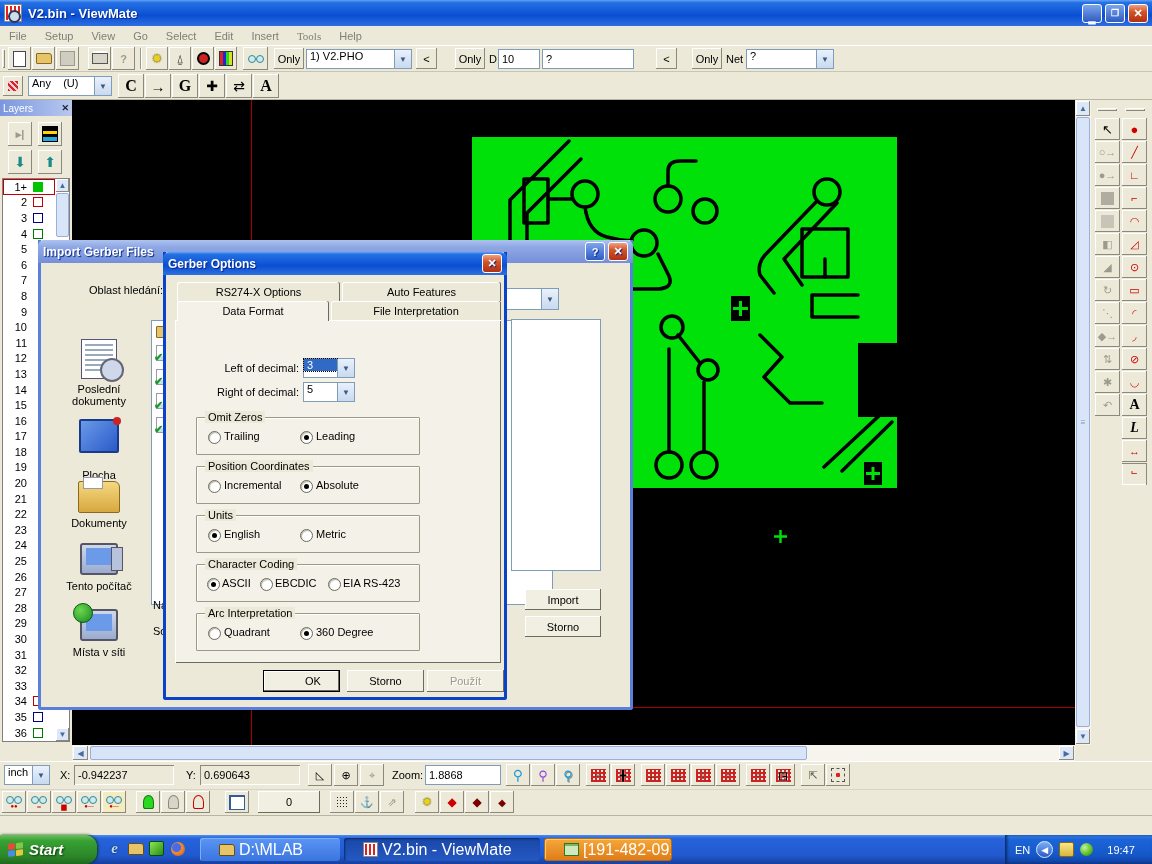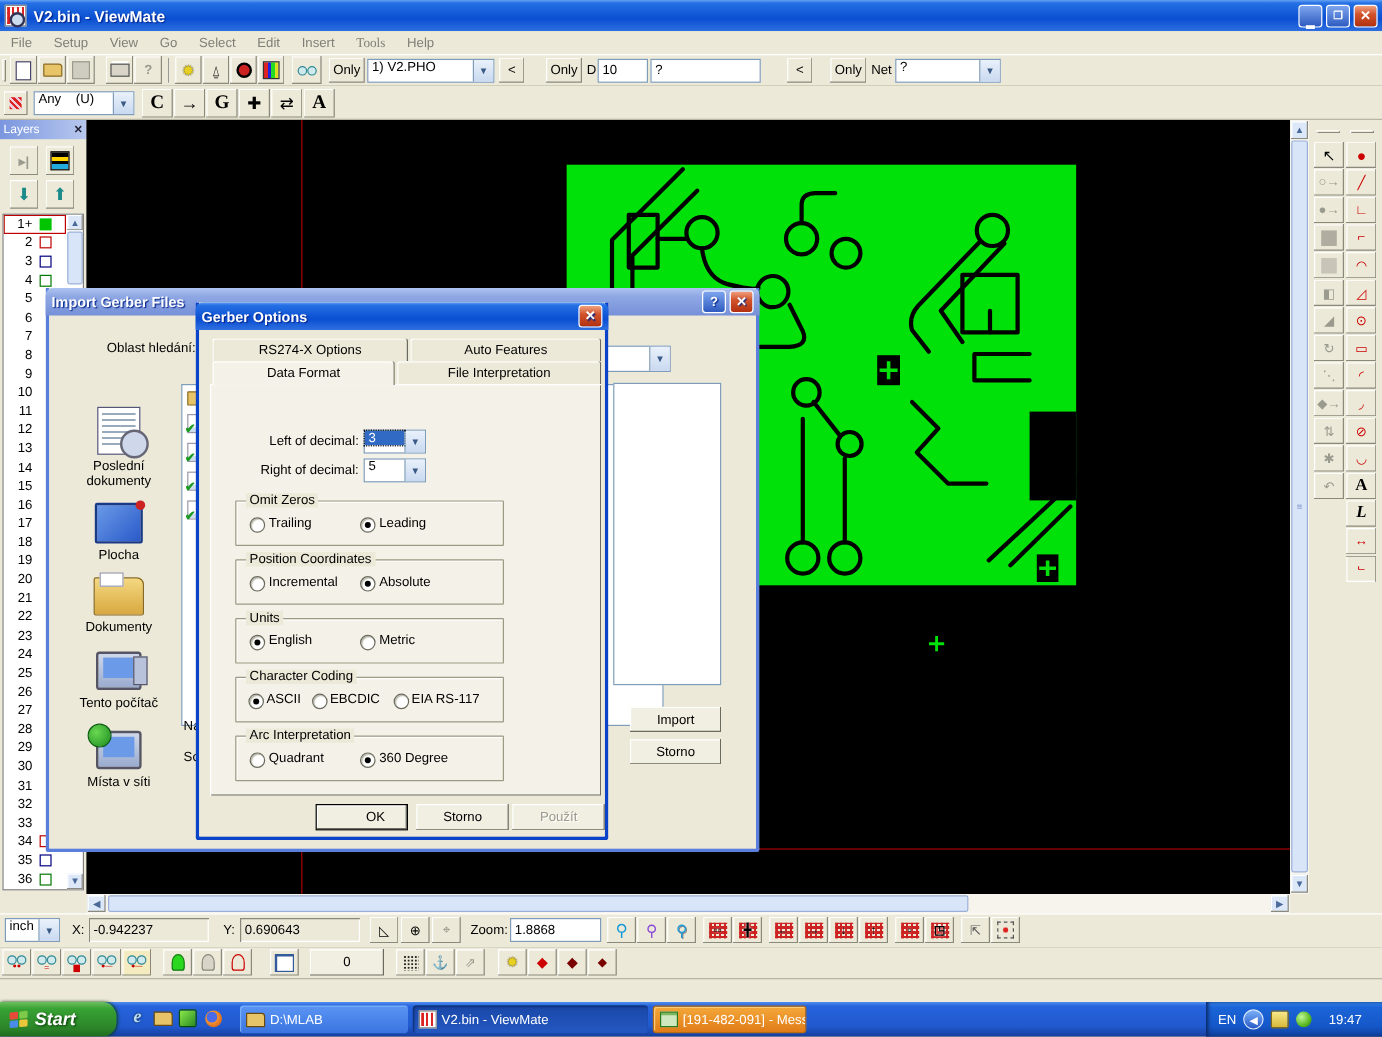--- a/index.html
+++ b/index.html
@@ -47,22 +47,22 @@
   
   .scrollbtn{background:#ECE9D8;box-shadow:inset -1px -1px 0 #8a897c, inset 1px 1px 0 #fff;
     display:flex;align-items:center;justify-content:center;font-size:8px;color:#4a6a9a;}
   .track{background:#F6F4EC;}
   .thumb{background:#D8E4F8;border:1px solid #9ab0d8;border-radius:2px;box-sizing:border-box;}
   
   .lrow{display:flex;align-items:center;height:15.6px;padding-left:2px;box-sizing:border-box;}
   .lnum{width:22px;text-align:right;font-size:11px;}
   .lsw{width:10px;height:10px;margin-left:6px;border:1px solid transparent;box-sizing:border-box;}
   
-  .task{height:23px;border-radius:3px;display:flex;align-items:center;color:#fff;padding:0 5px;gap:4px;
-    font-size:11px;white-space:nowrap;overflow:hidden;box-sizing:border-box;}
+  .task{height:23px;border-radius:3px;display:flex;align-items:center;color:#fff;padding:0 19px;gap:4px;
+    font-size:16px;white-space:nowrap;overflow:hidden;box-sizing:border-box;}
   .glasses{position:relative;width:16px;height:8px;}
   .glasses::before,.glasses::after{content:"";position:absolute;top:0;width:6px;height:6px;border:1px solid #2e8a96;border-radius:50%;background:#cfe9ec;}
   .glasses::before{left:0;} .glasses::after{right:0;}
   .lamp{width:9px;height:12px;border-radius:50% 50% 20% 20%;}
   .redgrid{width:15px;height:13px;background:
     repeating-linear-gradient(90deg,#cc2222 0 2px,transparent 2px 4px),
     repeating-linear-gradient(0deg,#cc2222 0 2px,transparent 2px 4px);position:relative;}
   .redgrid span{position:absolute;inset:0;display:flex;align-items:center;justify-content:center;
     color:#000;font-size:10px;font-weight:bold;text-shadow:0 0 2px #fff;}
   .qlicon{width:17px;height:17px;border-radius:2px;display:flex;align-items:center;justify-content:center;}
@@ -565,21 +565,21 @@
           <div style="width:34px;height:38px;margin:0 auto;background:#fff;border:1px solid #557;position:relative;">
             <span style="position:absolute;inset:4px 3px;background:repeating-linear-gradient(#9ab 0 2px,transparent 2px 5px);"></span>
             <span style="position:absolute;right:-8px;bottom:-4px;width:20px;height:20px;border-radius:50%;background:#cfd8ea;border:2px solid #667;"></span>
           </div>
           <div style="margin-top:4px;line-height:12px;">Poslední dokumenty</div>
         </div>
         <div class="abs" style="left:0;top:98px;width:96px;text-align:center;">
           <div style="width:36px;height:30px;margin:0 auto;background:linear-gradient(135deg,#6a9ae8,#2a5ac8);border:2px solid #1a3a88;border-radius:2px;position:relative;">
             <span style="position:absolute;right:-4px;top:-4px;width:8px;height:8px;border-radius:50%;background:#c22;"></span>
           </div>
-          <div style="margin-top:4px;">Plocha</div>
+          <div style="margin-top:16px;">Plocha</div>
         </div>
         <div class="abs" style="left:0;top:160px;width:96px;text-align:center;">
           <div style="width:40px;height:30px;margin:0 auto;background:linear-gradient(#F4D880,#D8A840);border:1px solid #8a6a20;border-radius:2px 6px 2px 2px;position:relative;">
             <span style="position:absolute;left:4px;top:-5px;width:18px;height:10px;background:#fff;border:1px solid #99a;"></span>
           </div>
           <div style="margin-top:4px;">Dokumenty</div>
         </div>
         <div class="abs" style="left:0;top:222px;width:96px;text-align:center;">
           <div style="width:34px;height:28px;margin:0 auto;background:linear-gradient(#cfd8ea,#9aabcf);border:2px solid #556;border-radius:3px;position:relative;">
             <span style="position:absolute;inset:3px 4px 8px 4px;background:#6a9ae8;"></span>
@@ -676,21 +676,21 @@
           <span class="rlabel" style="left:119px;top:12px;">Metric</span>
         </div>
 
         <div class="groupbox" style="left:21px;top:244px;width:222px;height:36px;">
           <span class="gtitle">Character Coding</span>
           <span class="radio checked" style="left:10px;top:13px;"></span>
           <span class="rlabel" style="left:25px;top:12px;">ASCII</span>
           <span class="radio" style="left:63px;top:13px;"></span>
           <span class="rlabel" style="left:78px;top:12px;">EBCDIC</span>
           <span class="radio" style="left:131px;top:13px;"></span>
-          <span class="rlabel" style="left:146px;top:12px;">EIA RS-117</span>
+          <span class="rlabel" style="left:146px;top:12px;">EIA RS-423</span>
         </div>
 
         <div class="groupbox" style="left:21px;top:293px;width:222px;height:36px;">
           <span class="gtitle">Arc Interpretation</span>
           <span class="radio" style="left:11px;top:13px;"></span>
           <span class="rlabel" style="left:27px;top:12px;">Quadrant</span>
           <span class="radio checked" style="left:103px;top:13px;"></span>
           <span class="rlabel" style="left:119px;top:12px;">360 Degree</span>
         </div>
       </div>

